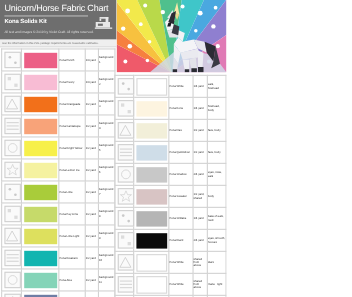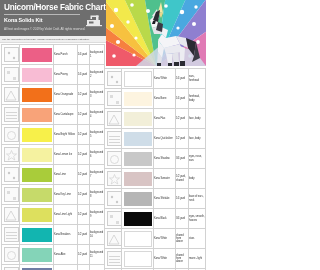--- a/index.html
+++ b/index.html
@@ -1,21 +1,21 @@
 <!DOCTYPE html>
 <html><head>
 <meta charset="utf-8">
 <style>
   html,body{margin:0;padding:0;}
   body{width:206px;height:270px;background:#ffffff;font-family:"Liberation Sans",sans-serif;overflow:hidden;}
   #page{position:relative;width:206px;height:270px;background:#fff;}
 
   
   .hdr{position:absolute;left:0;top:0;width:106px;height:36px;background:#6e6e6e;color:#fff;box-sizing:border-box;padding:3px 4px 0 4px;}
-  .hdr-title{font-size:8.2px;font-weight:bold;letter-spacing:-0.2px;line-height:9px;white-space:nowrap;}
+  .hdr-title{font-size:8.2px;font-weight:normal;letter-spacing:-0.2px;line-height:9px;white-space:nowrap;}
   .hdr-rule{height:1px;background:#b9b9b9;margin:2px 22px 2px 0;}
   .hdr-sub{font-size:5.4px;font-weight:bold;line-height:6px;letter-spacing:-0.1px;}
   .hdr-copy{font-size:3.1px;line-height:4px;color:#dcdcdc;margin-top:4px;letter-spacing:-0.05px;}
   .machine{position:absolute;right:3px;top:14px;width:17px;height:14px;}
 
   .notebar{position:absolute;left:0;top:36px;width:106px;height:7px;background:#efefef;border-bottom:1px solid #dcdcdc;
            font-size:2.5px;color:#666;padding:1.5px 0 0 2px;box-sizing:border-box;letter-spacing:-0.02px;line-height:3px;}
 
   
   .hero{position:absolute;left:106px;top:0;width:100px;height:66px;overflow:hidden;background:#fff;}

